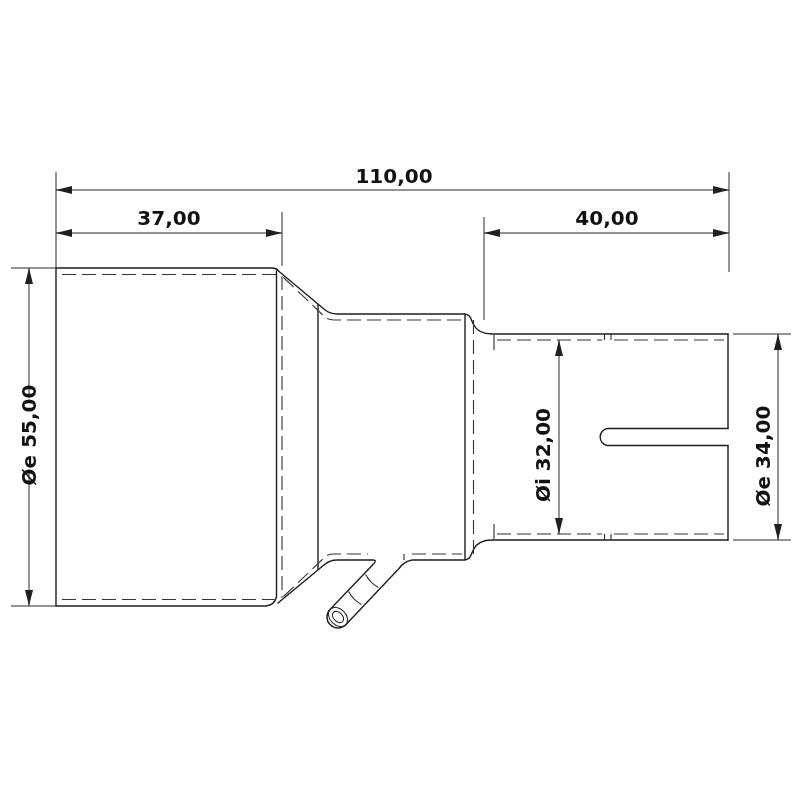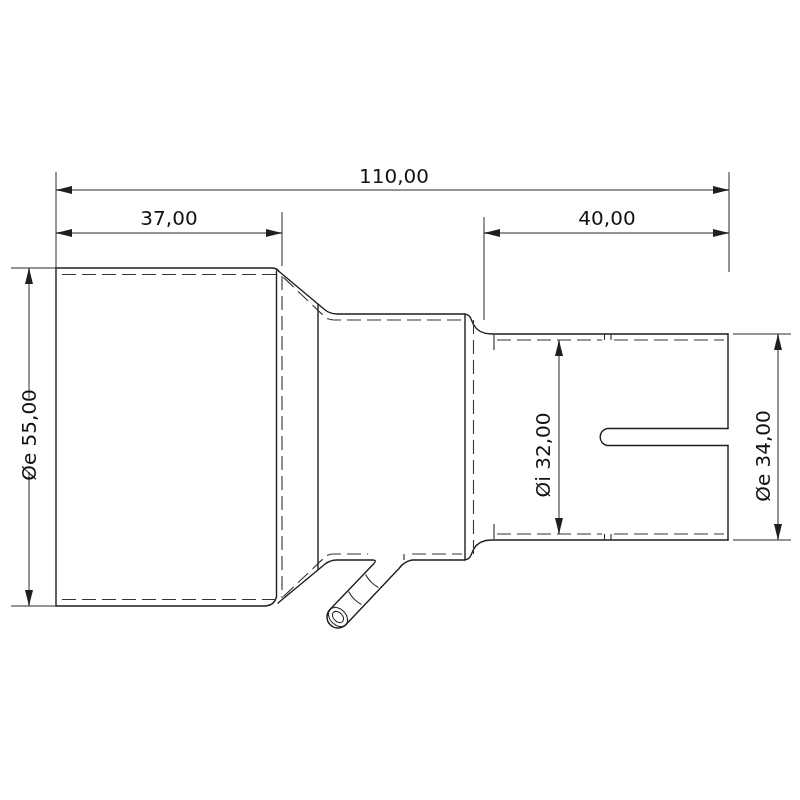--- a/index.html
+++ b/index.html
@@ -1,16 +1,16 @@
 <!DOCTYPE html>
 <html><head>
 <meta charset="utf-8">
 <style>
   html,body{margin:0;padding:0;background:#ffffff;}
-  .stage{position:relative;width:800px;height:800px;background:#ffffff;overflow:hidden;}
+  .stage{position:relative;width:800px;height:800px;background:#ffffff;overflow:hidden;font-weight:bold;}
   svg{display:block;}
   .outline{fill:none;stroke:#1f1f1f;stroke-width:1.4;stroke-linecap:round;stroke-linejoin:round;}
   .thin{fill:none;stroke:#2a2a2a;stroke-width:1.1;stroke-linecap:butt;}
   .hidden-ln{fill:none;stroke:#343434;stroke-width:1.1;stroke-dasharray:14 6;stroke-linecap:butt;}
   .dimln{fill:none;stroke:#2b2b2b;stroke-width:1;stroke-linecap:butt;}
   .arrow{fill:#1f1f1f;stroke:none;}
   .dimtext{font-family:"DejaVu Sans","Liberation Sans",sans-serif;font-size:20px;fill:#111111;}
 </style>
 </head>
 <body>

